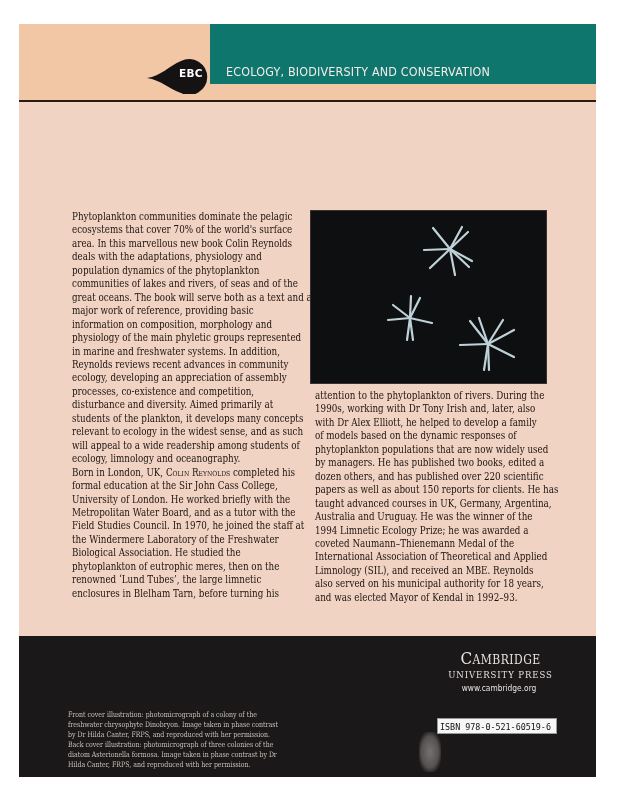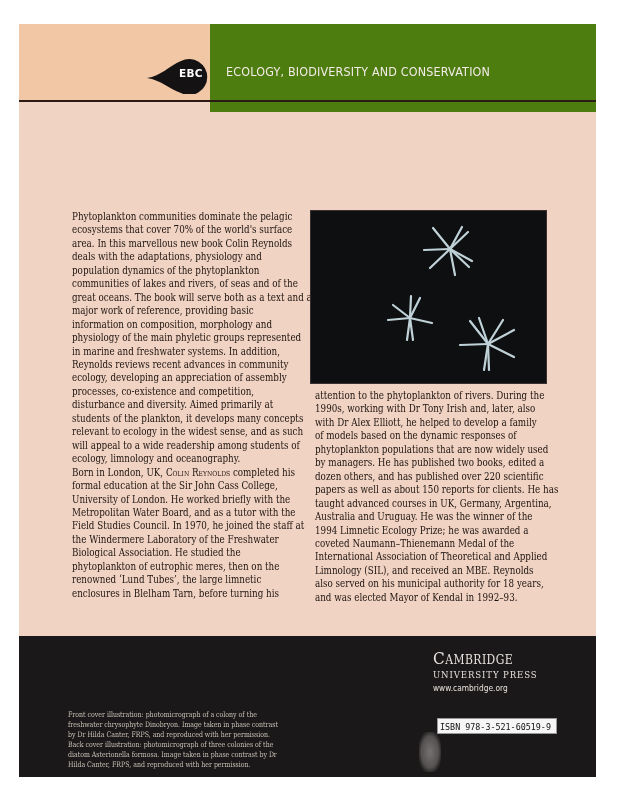--- a/index.html
+++ b/index.html
@@ -13,22 +13,22 @@
     background: #f1d3c3; overflow: hidden;
   }
   .top-band {
     position: absolute; left: 0; top: 0; width: 577px; height: 76px;
     background: #f2c7a6;
   }
   .top-rule {
     position: absolute; left: 0; top: 76px; width: 577px; height: 2px; background: #2a1c14;
   }
   .series-bar {
-    position: absolute; left: 191px; top: 0; width: 386px; height: 88px;
-    background: #4d7c0f;
+    position: absolute; left: 191px; top: 0; width: 386px; height: 60px;
+    background: #0f766e;
   }
   .series-title {
     position: absolute; left: 16px; top: 40px;
     font-family: "DejaVu Sans", "Liberation Sans", sans-serif;
     font-size: 13px; letter-spacing: 0.2px; color: #f4ece8; white-space: nowrap;
     transform: scaleX(0.86); transform-origin: left center;
   }
   .ebc-badge { position: absolute; left: 128px; top: 32px; width: 62px; height: 38px; }
   .ebc-badge svg { display: block; }
   .ebc-label {
@@ -51,21 +51,21 @@
   }
   .bottom-band {
     position: absolute; left: 0; top: 612px; width: 577px; height: 141px;
     background: #1a1818;
   }
   .caption {
     position: absolute; left: 49px; top: 74px;
     font-size: 7.6px; line-height: 10.1px; color: #c9c0b8;
     transform: scaleX(0.82); transform-origin: left top;
   }
-  .publisher { position: absolute; left: 414px; top: 12px; width: 150px; color: #e9e2de; }
+  .publisher { position: absolute; left: 414px; top: 12px; width: 150px; color: #e9e2de; text-align: center; }
   .pub-name {
     font-size: 17px; letter-spacing: 0.5px; white-space: nowrap;
     font-variant: small-caps; transform: scaleX(0.9); transform-origin: left top;
   }
   .pub-sub {
     font-size: 9.5px; letter-spacing: 1px; margin-top: 1px; white-space: nowrap;
     transform: scaleX(0.9); transform-origin: left top;
   }
   .pub-url {
     font-family: "DejaVu Sans", "Liberation Sans", sans-serif;
@@ -207,15 +207,15 @@
       <span class="line">Hilda Canter, FRPS, and reproduced with her permission.</span>
     </div>
 
     <div class="publisher">
       <div class="pub-name">Cambridge</div>
       <div class="pub-sub">UNIVERSITY PRESS</div>
       <div class="pub-url">www.cambridge.org</div>
     </div>
 
     <div class="scuff"></div>
-    <div class="isbn-box">ISBN 978-3-521-60519-9</div>
+    <div class="isbn-box">ISBN 978-0-521-60519-6</div>
   </div>
 </div>
 
 </body></html>

